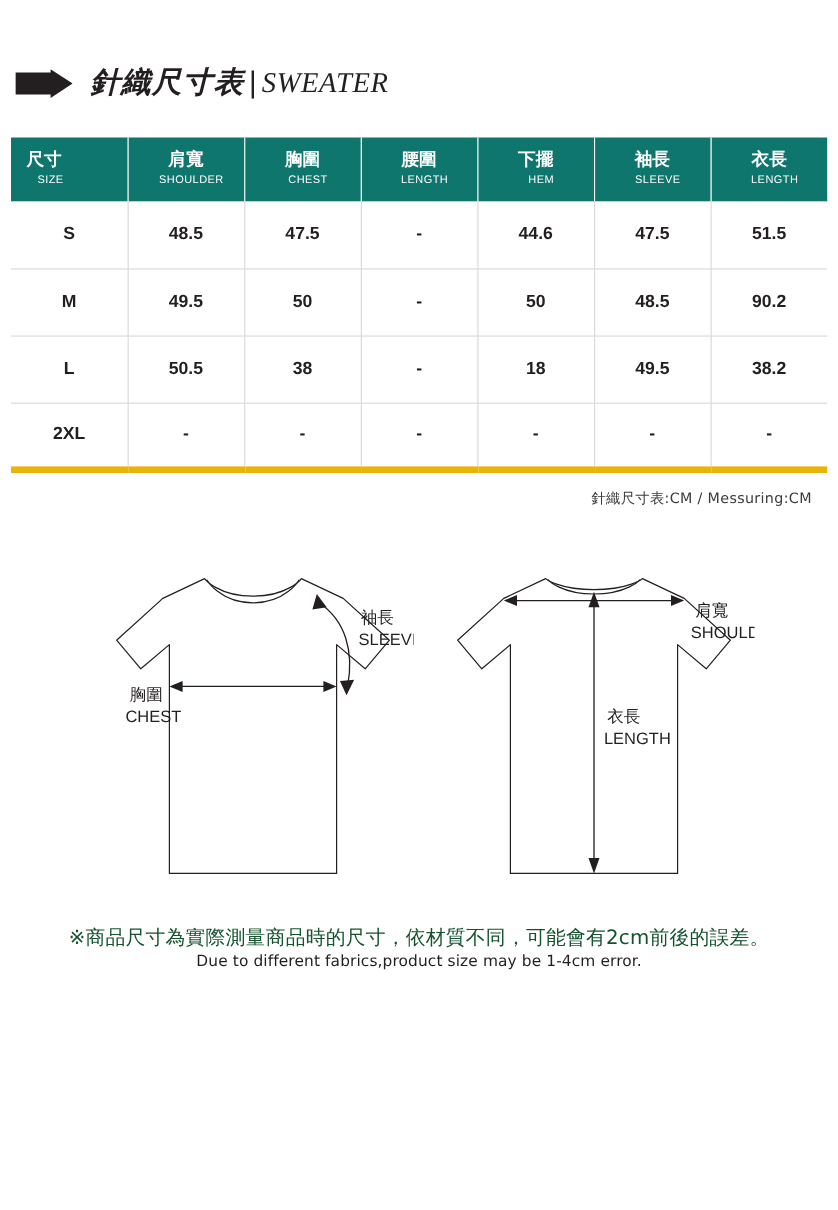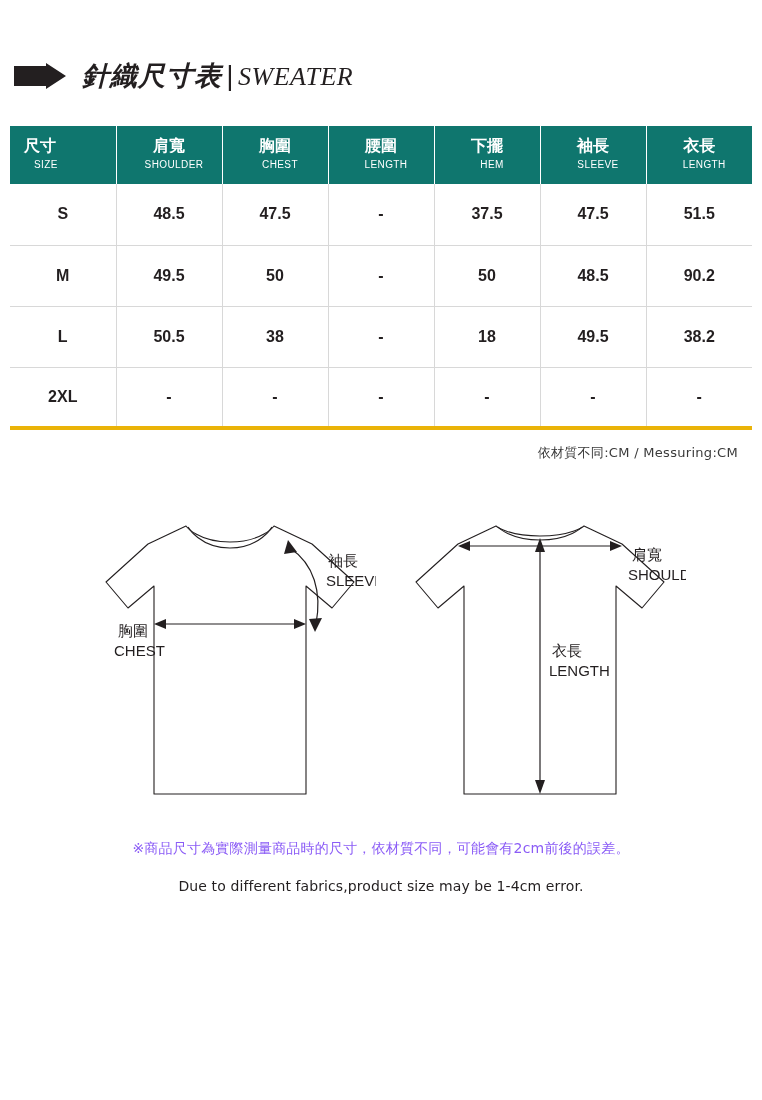--- a/index.html
+++ b/index.html
@@ -94,21 +94,21 @@
   table.size-table tbody td {
     height: 61px;
     text-align: center;
     font-size: 16px;
     font-weight: bold;
     border-bottom: 1px solid #d8d8d8;
     border-right: 1px solid #d8d8d8;
     color: #231f20;
   }
   table.size-table tbody td:last-child { border-right: none; }
-  table.size-table tbody tr:last-child td { border-bottom: 4px solid #eab308; }
+  table.size-table tbody tr:last-child td { border-bottom: 6px solid #eab308; }
   td.cell-size { text-align: center; }
 
   .unit-note {
     text-align: right;
     margin: 14px 14px 0 0;
     font-size: 13px;
     color: #3a3a3a;
     font-family: "DejaVu Sans", "Liberation Sans", sans-serif;
     letter-spacing: 0.3px;
   }
@@ -122,26 +122,26 @@
   }
   .diagram svg { display: block; }
 
   
   .footer {
     margin-top: 26px;
     text-align: center;
   }
   .footer .line1 {
     font-family: "DejaVu Sans", "Liberation Sans", sans-serif;
-    font-size: 14px;
-    color: #8b5cf6;
+    font-size: 18px;
+    color: #14532d;
     letter-spacing: 0.2px;
   }
   .footer .line2 {
-    margin-top: 20px;
+    margin-top: 2px;
     font-family: "DejaVu Sans", "Liberation Sans", sans-serif;
     font-size: 14px;
     color: #231f20;
     letter-spacing: 0.1px;
   }
 </style>
 </head>
 <body>
 
 <div class="header">
@@ -186,21 +186,21 @@
           <span class="th-en">LENGTH</span>
         </th>
       </tr>
     </thead>
     <tbody>
       <tr>
         <td class="cell-size">S</td>
         <td>48.5</td>
         <td>47.5</td>
         <td>-</td>
-        <td>37.5</td>
+        <td>44.6</td>
         <td>47.5</td>
         <td>51.5</td>
       </tr>
       <tr>
         <td class="cell-size">M</td>
         <td>49.5</td>
         <td>50</td>
         <td>-</td>
         <td>50</td>
         <td>48.5</td>
@@ -219,21 +219,21 @@
         <td class="cell-size">2XL</td>
         <td>-</td>
         <td>-</td>
         <td>-</td>
         <td>-</td>
         <td>-</td>
         <td>-</td>
       </tr>
     </tbody>
   </table>
-  <div class="unit-note">依材質不同:CM / Messuring:CM</div>
+  <div class="unit-note">針織尺寸表:CM / Messuring:CM</div>
 </div>
 
 <div class="diagram">
 
   <svg width="300" height="310" viewBox="0 0 300 310">
     <g fill="none" stroke="#231f20" stroke-width="1.1" stroke-linejoin="round">
       <path d="M110,22 L72,40 L30,78 L52,104 L78,82 L78,290 L230,290 L230,82 L256,104 L278,78 L236,40 L198,22
                C198,22 186,38 154,38 C122,38 110,22 110,22 Z"></path>
       <path d="M112,23 C112,23 124,44 154,44 C184,44 196,23 196,23"></path>
     </g>

